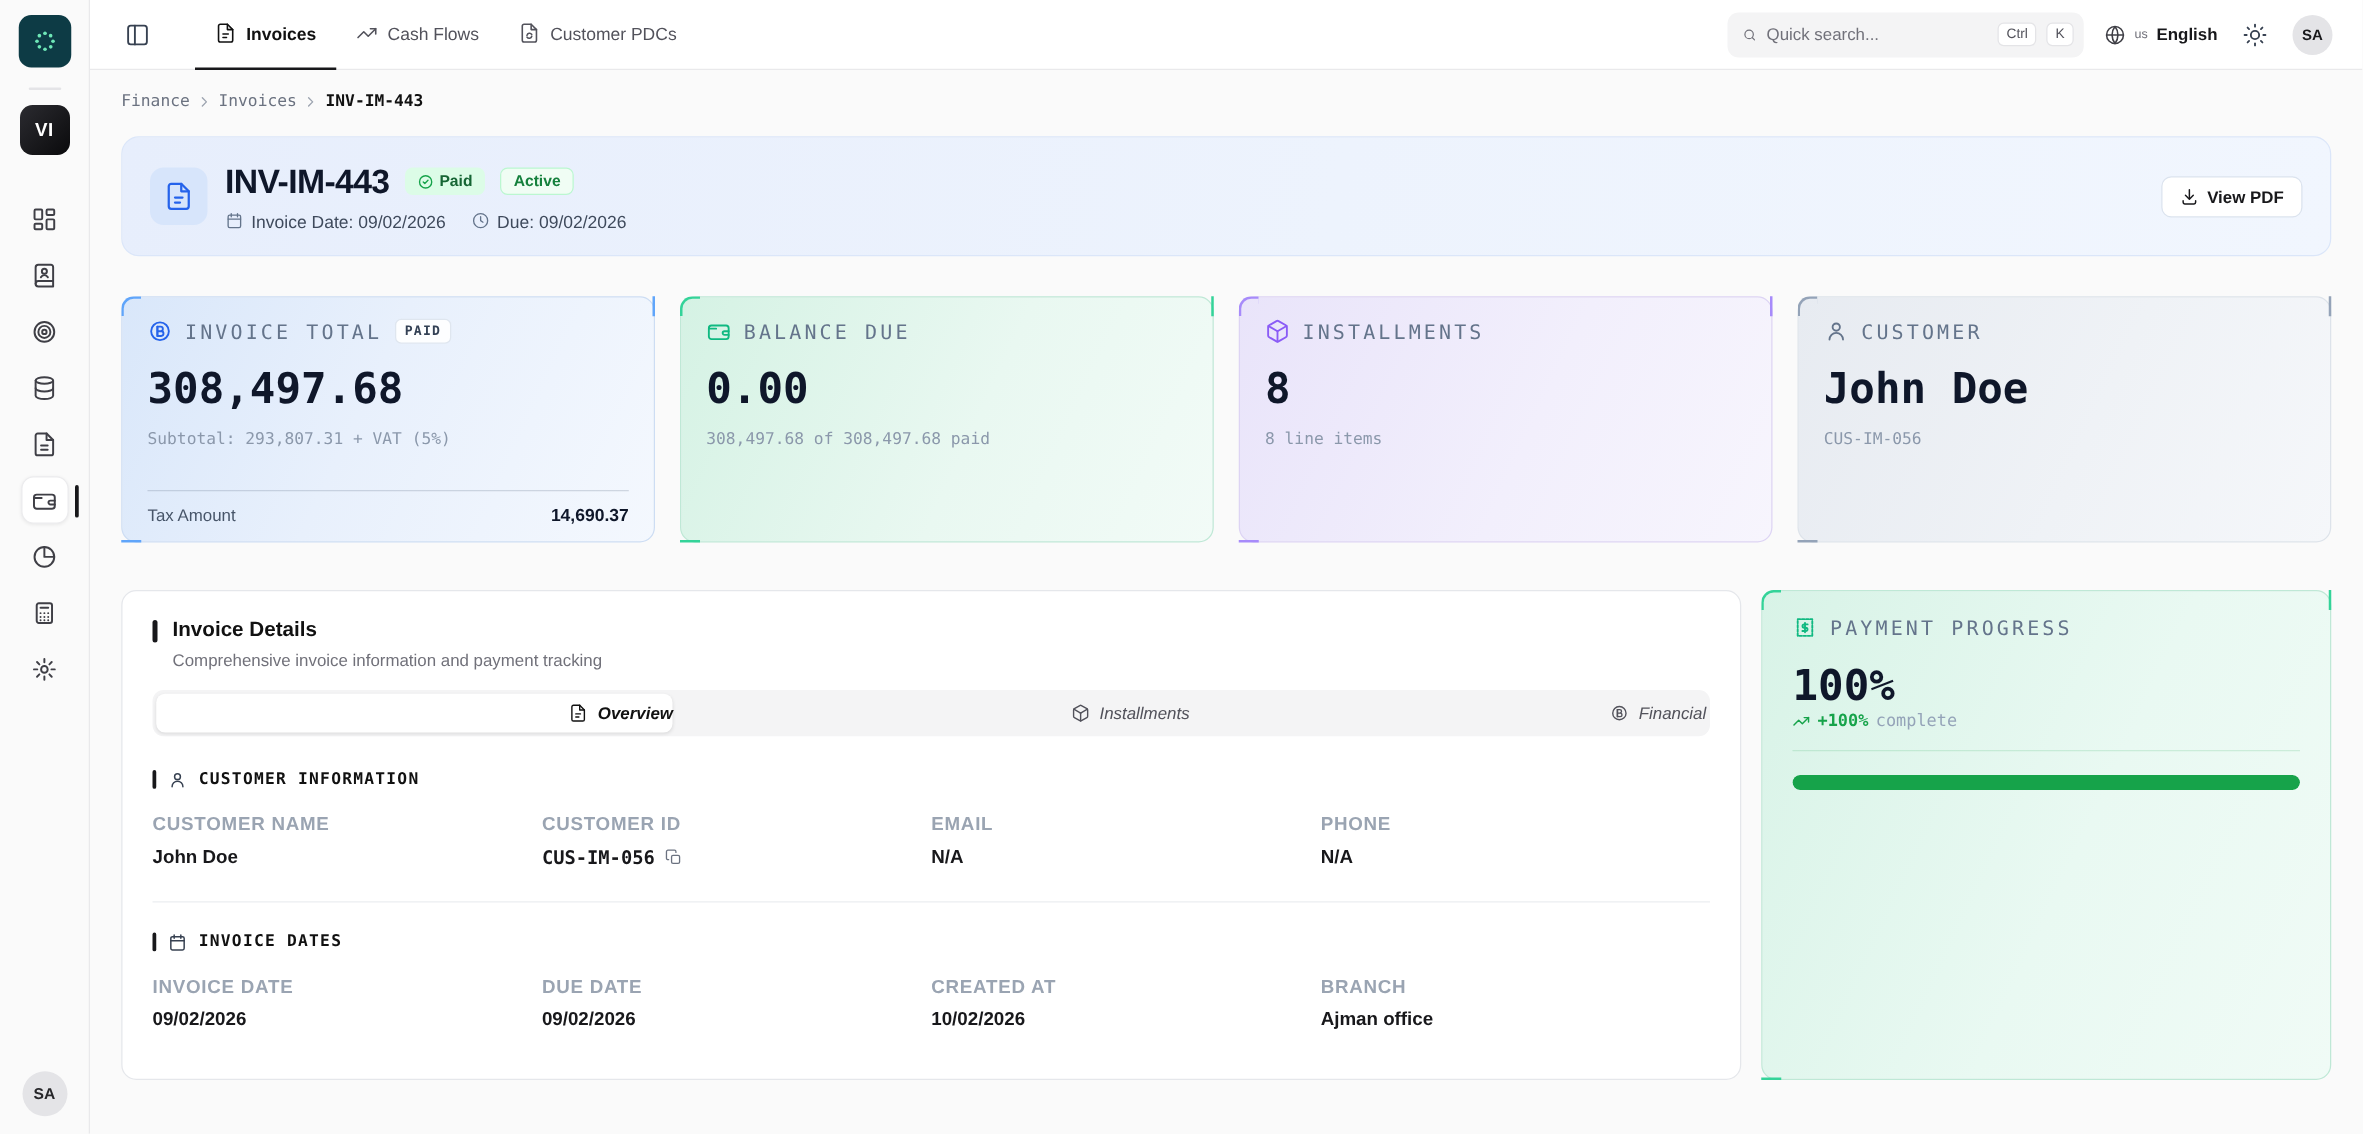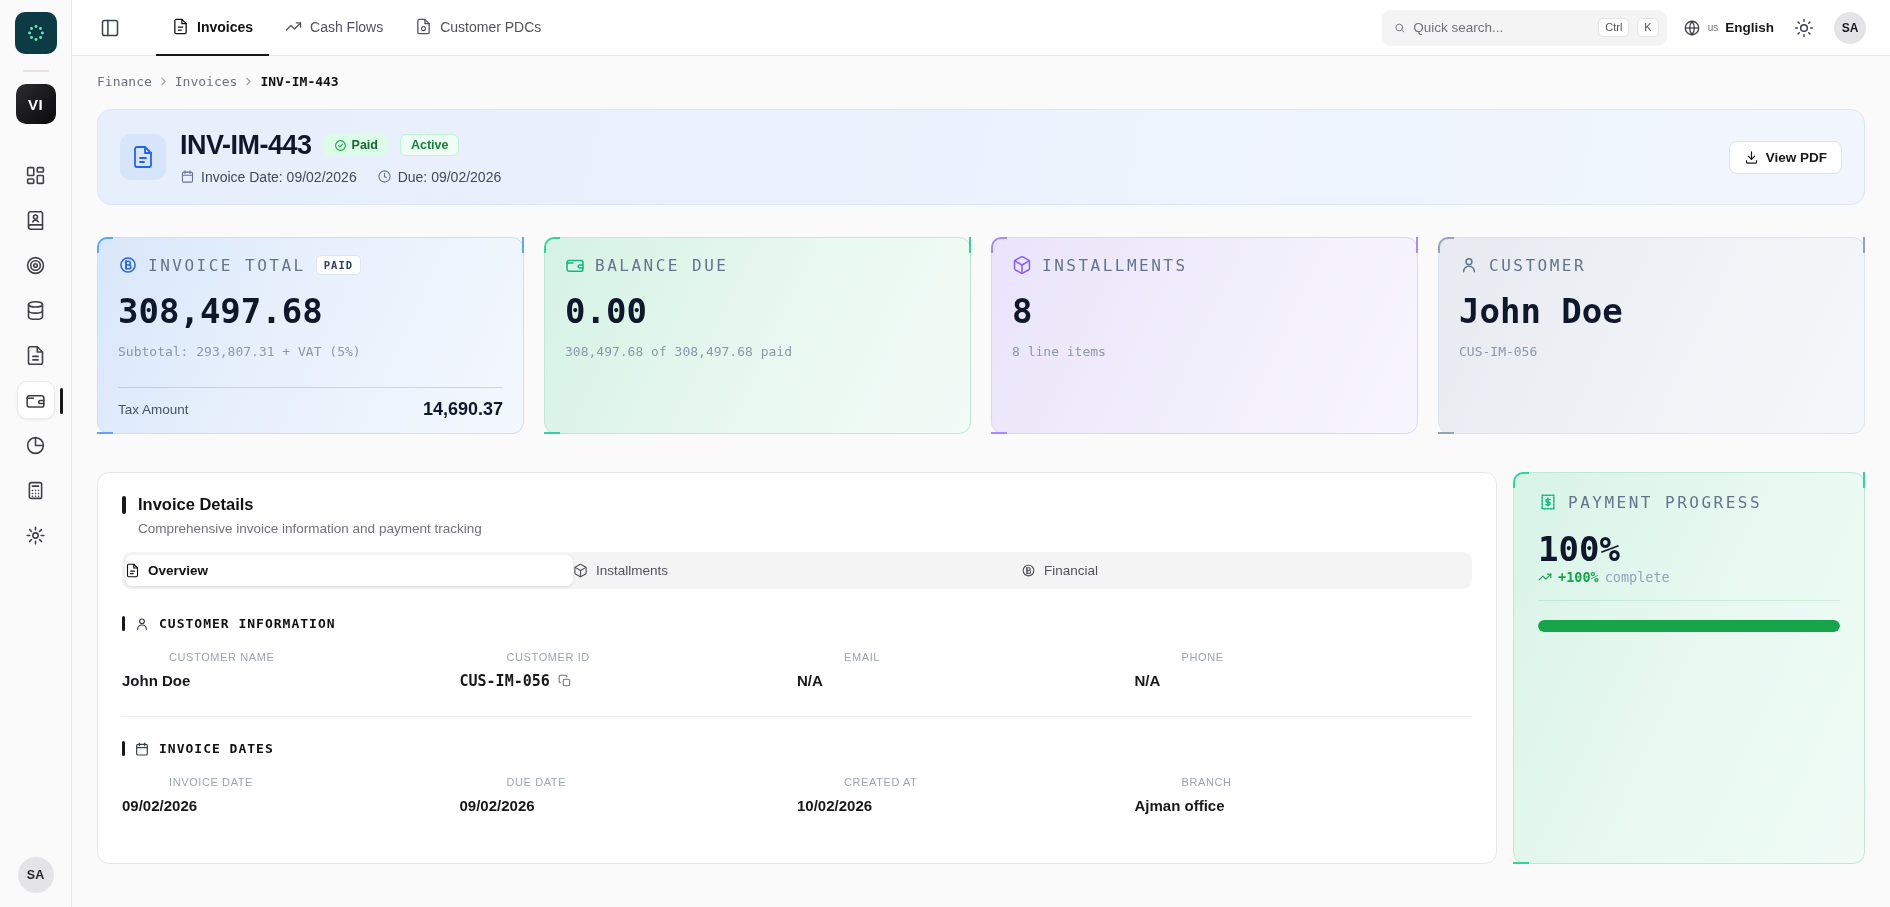--- a/index.html
+++ b/index.html
@@ -80,47 +80,47 @@
   .card-gray   { --acc:#94a3b8; background:linear-gradient(115deg,#e7ebf1 0%,#eff2f6 55%,#f5f7fa 100%); border:1px solid #dde3ea; }
   .stat-head { display:flex; align-items:center; gap:10px; }
   .stat-head svg { width:20px; height:20px; fill:none; stroke-width:1.8; stroke-linecap:round; stroke-linejoin:round; }
   .ic-blue { stroke:#2563eb; } .ic-green { stroke:#10b981; } .ic-purple { stroke:#8b5cf6; } .ic-slate { stroke:#64748b; } 
   .stat-label { font-size:16px; font-weight:400; letter-spacing:2.5px; color:#64748b; }
   .mini-badge { background:rgba(255,255,255,.9); border:1px solid #dfe6ef; border-radius:5px; padding:3px 7px; font-size:10.5px; font-weight:700; letter-spacing:1px; color:#334155; }
   .stat-value { margin-top:16px; font-size:34px; font-weight:700; color:#0f172a; }
   .stat-sub { margin-top:13px; font-size:13px; color:#8b98ab; }
   .stat-footer { position:absolute; left:20px; right:20px; bottom:13px; border-top:1px solid rgba(100,116,139,.25); padding-top:11px; display:flex; justify-content:space-between; align-items:center; }
   .stat-footer .fl { font-size:13.5px; color:#475569; }
-  .stat-footer .fv { font-size:18px; font-weight:700; color:#0f172a; }
+  .stat-footer .fv { font-size:14px; font-weight:700; color:#0f172a; }
 
   
   .detail-row { margin-top:38px; display:flex; gap:16px; height:392px; }
   .details-card { flex:1; background:#fff; border:1px solid #e5e7eb; border-radius:12px; padding:22px 24px; min-width:0; }
   .sec-title-row { display:flex; align-items:center; gap:12px; }
   .v-bar { width:4px; height:18px; border-radius:2px; background:#18181b; }
   .details-title { font-size:16.5px; font-weight:700; color:#111; }
   .details-sub { margin:7px 0 0 16px; font-size:13.5px; color:#71717a; }
   .seg-tabs { margin-top:16px; background:#f4f4f5; border-radius:9px; padding:3px; display:flex; }
-  .seg-tab { flex:1; height:31px; display:flex; align-items:center; justify-content:flex-start; gap:8px; font-size:13.5px; color:#52525b; border-radius:7px; cursor:pointer; }
+  .seg-tab { flex:1; height:31px; display:flex; align-items:center; justify-content:flex-end; gap:8px; font-size:13.5px; color:#52525b; border-radius:7px; cursor:pointer;font-style:italic; }
   .seg-tab svg { width:15px; height:15px; stroke:currentColor; fill:none; stroke-width:1.8; stroke-linecap:round; stroke-linejoin:round; }
   .seg-tab.active { background:#fff; color:#111; font-weight:600; box-shadow:0 1px 3px rgba(0,0,0,.1); }
   .info-section { margin-top:27px; }
   .info-head { display:flex; align-items:flex-start; gap:9px; }
   .info-head .v-bar2 { width:3px; height:15px; border-radius:2px; background:#18181b; }
   .info-head svg { width:16px; height:16px; stroke:#374151; fill:none; stroke-width:1.8; stroke-linecap:round; stroke-linejoin:round; }
   .info-title { font-size:13px; font-weight:700; letter-spacing:1px; color:#111; }
   .fields { margin-top:19px; display:grid; grid-template-columns:repeat(4,1fr); }
-  .field-label { font-size:11px; font-weight:400; letter-spacing:.6px; color:#9aa4b2; text-transform:uppercase;margin-left:47px; }
+  .field-label { font-size:15px; font-weight:700; letter-spacing:.6px; color:#9aa4b2; text-transform:uppercase; }
   .field-value { margin-top:9px; font-size:15px; font-weight:600; color:#18181b; display:flex; align-items:center; gap:8px; }
   .copy-btn { background:none; border:none; padding:0; cursor:pointer; color:#6b7280; display:flex; }
   .copy-btn svg { width:14px; height:14px; stroke:currentColor; fill:none; stroke-width:1.8; stroke-linecap:round; stroke-linejoin:round; }
   .h-divider { margin-top:26px; border-top:1px solid #eceef1; }
 
   
-  .progress-card { position:relative; width:352px; flex-shrink:0; border-radius:12px; border:1px solid #bfe8d6; background:linear-gradient(115deg,#d8f3e7 0%,#e9f9f2 55%,#f0fbf6 100%); padding:19px 24px; --acc:#34d399; }
+  .progress-card { position:relative; width:456px; flex-shrink:0; border-radius:12px; border:1px solid #bfe8d6; background:linear-gradient(115deg,#d8f3e7 0%,#e9f9f2 55%,#f0fbf6 100%); padding:19px 24px; --acc:#34d399; }
   .progress-card .c-tl, .progress-card .c-tr, .progress-card .c-bl { position:absolute; }
   .progress-card .c-tl { top:-1px; left:-1px; width:16px; height:16px; border-top:2px solid var(--acc); border-left:2px solid var(--acc); border-top-left-radius:10px; }
   .progress-card .c-tr { top:-1px; right:-1px; width:2px; height:16px; background:var(--acc); }
   .progress-card .c-bl { bottom:-1px; left:-1px; width:16px; height:2px; background:var(--acc); }
   .pp-value { margin-top:17px; font-size:34px; font-weight:700; color:#0f172a; }
   .pp-delta { margin-top:0; display:flex; align-items:center; gap:6px; font-size:13.5px; }
   .pp-delta svg { width:14px; height:14px; stroke:#16a34a; fill:none; stroke-width:2; stroke-linecap:round; stroke-linejoin:round; }
   .pp-delta .up { color:#16a34a; font-weight:700; }
   .pp-delta .suffix { color:#94a3b8; }
   .pp-divider { margin-top:15px; border-top:1px solid rgba(22,163,74,.15); }

